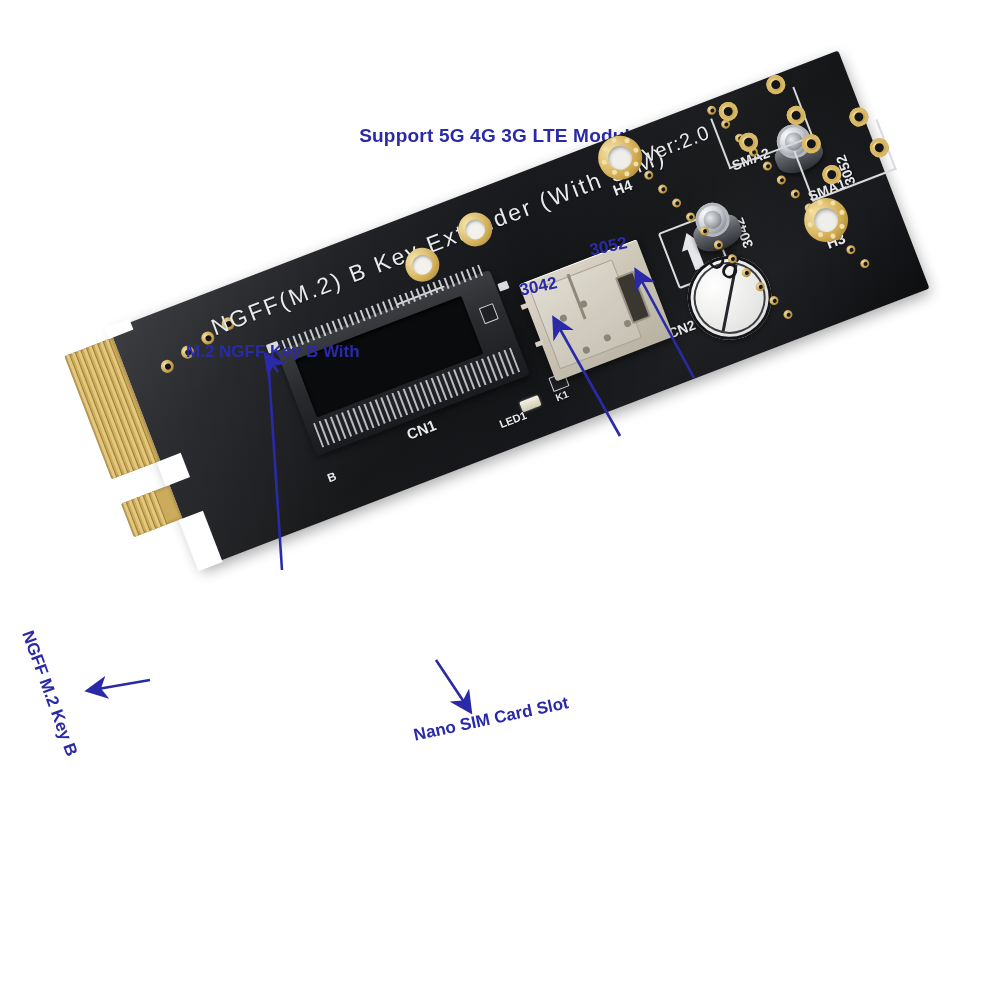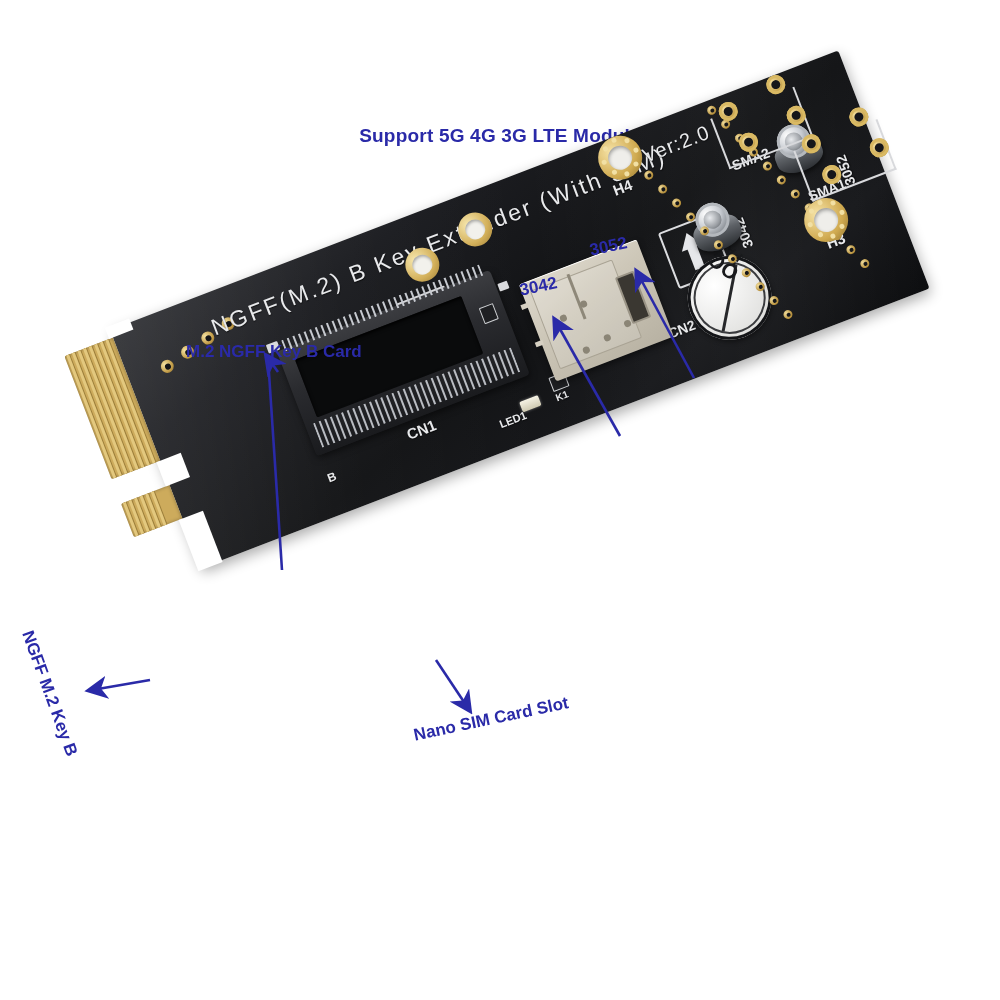--- a/index.html
+++ b/index.html
@@ -430,21 +430,21 @@
     <div class="smaPad" style="left:708px;top:36px"></div>
 
     <div class="smaBox" id="smaBox1"></div>
     <div class="smaPad" style="left:712px;top:68px"></div>
     <div class="smaPad" style="left:766px;top:60px"></div>
     <div class="smaPad" style="left:720px;top:104px"></div>
     <div class="smaPad" style="left:774px;top:96px"></div>
 
   </div>
 
-  <div class="lbl" id="lblSlot">M.2 NGFF Key B Card</div>
+  <div class="lbl" id="lblSlot">M.2 NGFF Key B With</div>
   <div class="lbl" id="lblKeyB">NGFF M.2 Key B</div>
   <div class="lbl" id="lblSim">Nano SIM Card Slot</div>
   <div class="lbl" id="lbl3042">3042</div>
   <div class="lbl" id="lbl3052">3052</div>
 
   <svg id="arrows" viewBox="0 0 1000 1000">
     <defs>
       <marker id="ah" markerWidth="9" markerHeight="9" refX="6" refY="4.5" orient="auto" markerUnits="strokeWidth">
         <path d="M0,0 L9,4.5 L0,9 L2.5,4.5 z" fill="#2a2aa8"></path>
       </marker>

